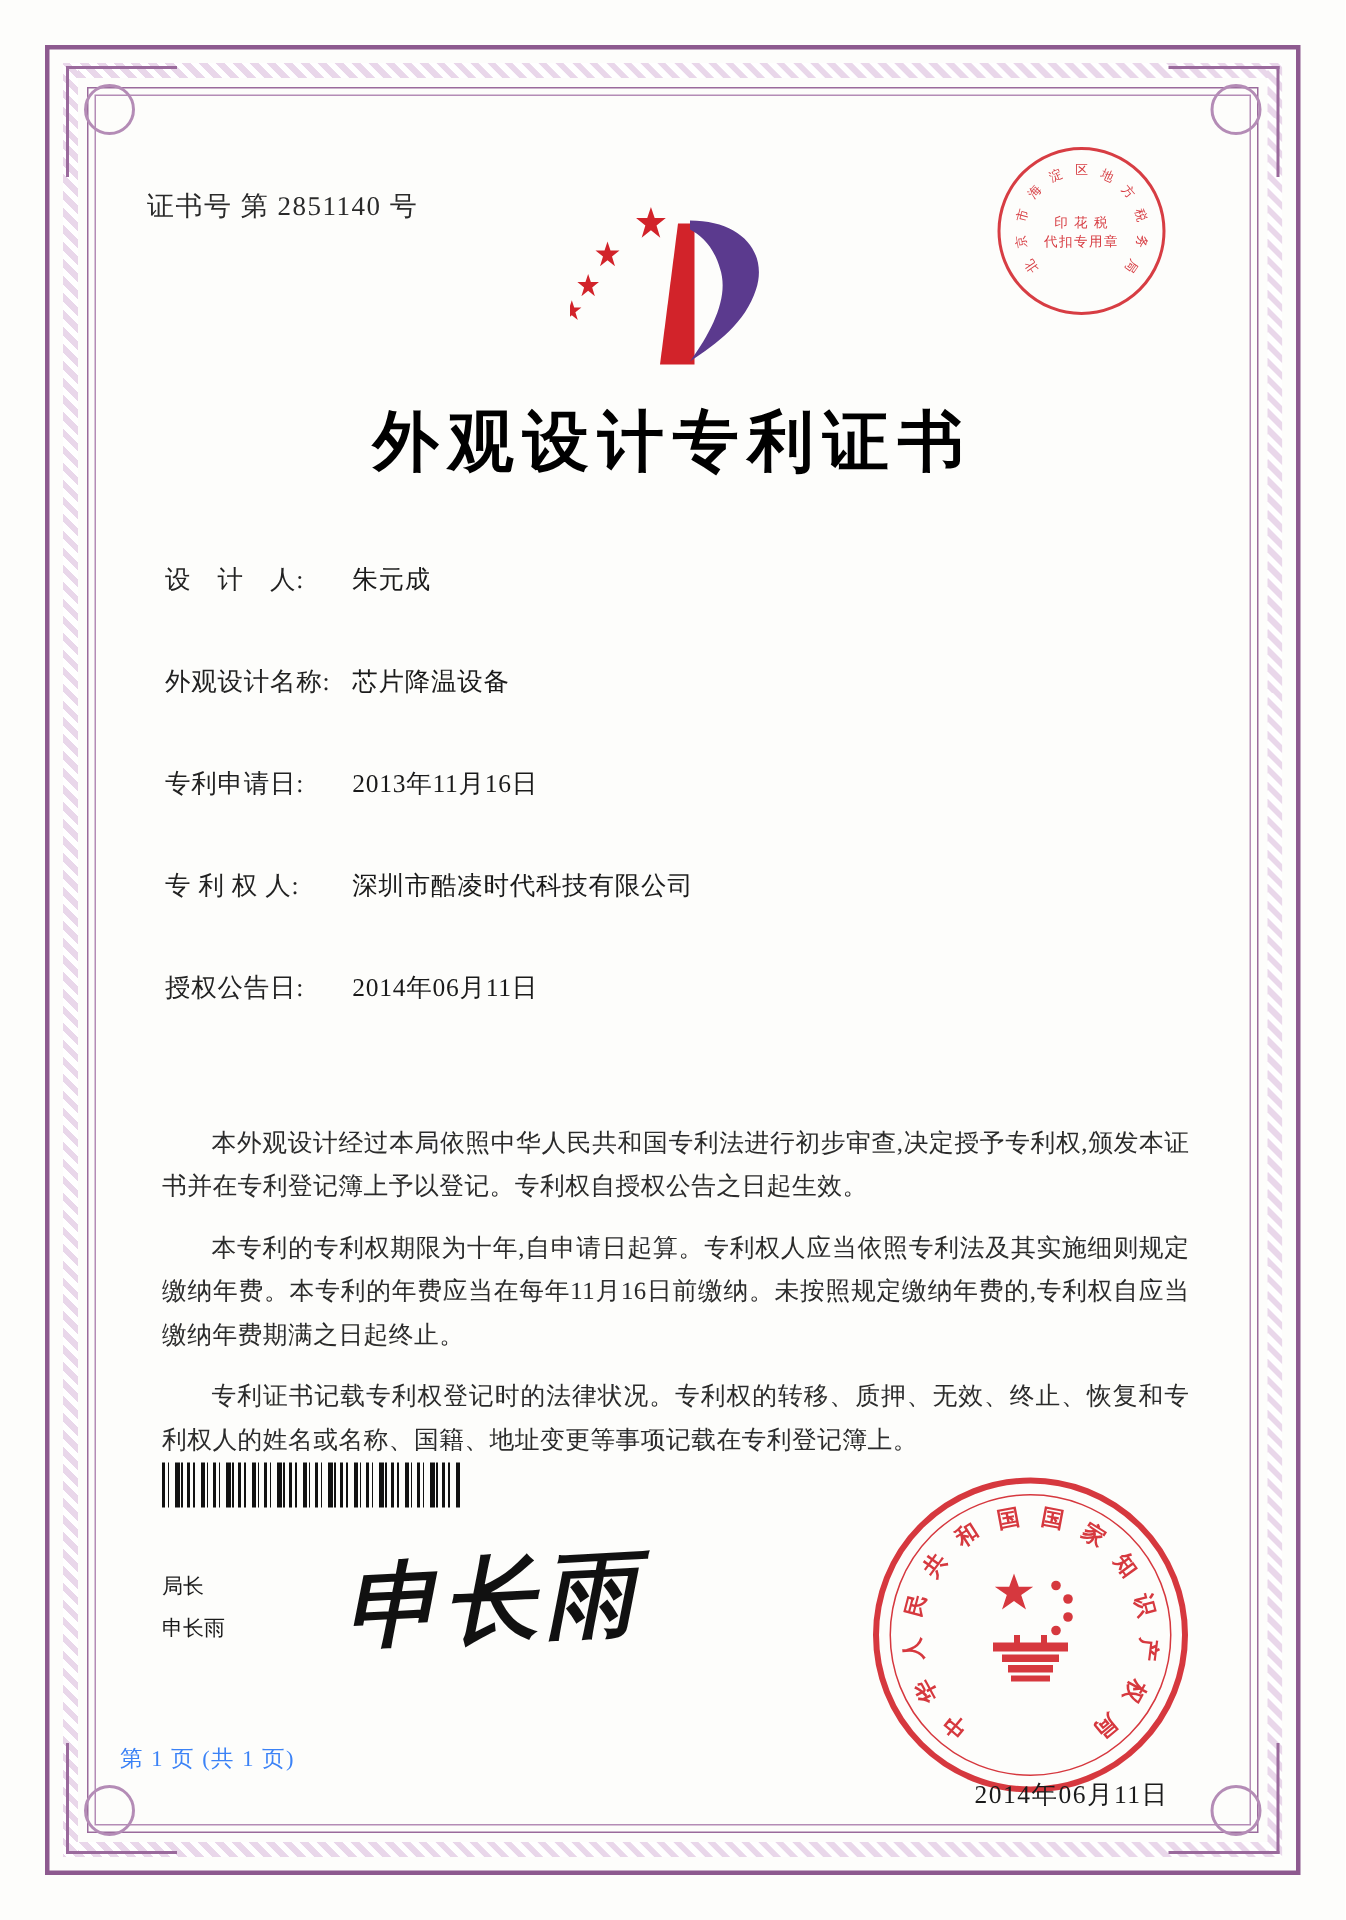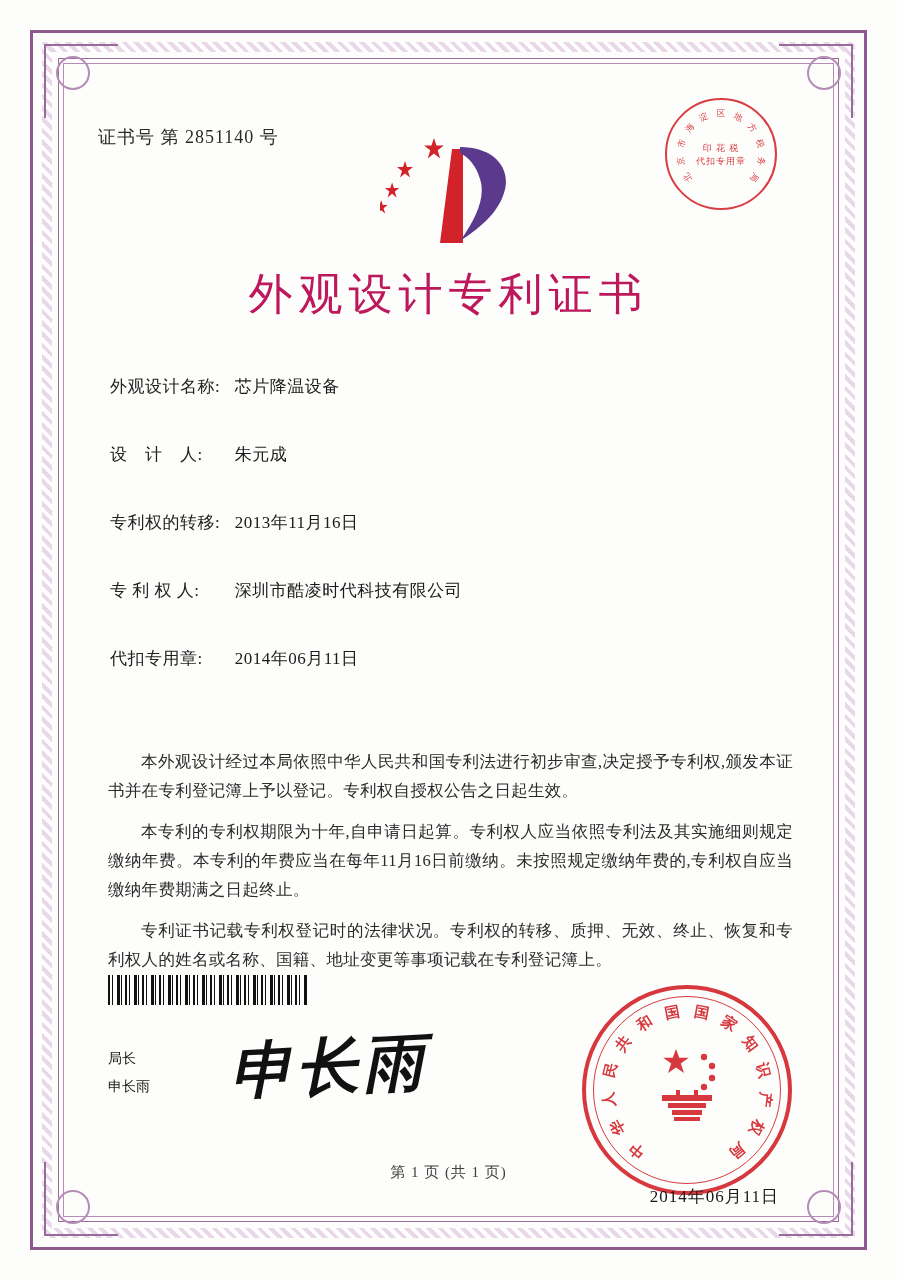--- a/index.html
+++ b/index.html
@@ -152,23 +152,23 @@
     letter-spacing: 1px;
   }
 
   .title {
     position: absolute;
     left: 0;
     right: 0;
     top: 185px;
     text-align: center;
     font-size: 44px;
-    font-weight: normal;
+    font-weight: bold;
     letter-spacing: 6px;
-    color: #be185d;
+    color: #000000;
     font-family: "DejaVu Serif", "Liberation Serif", serif;
   }
 
   .fields {
     position: absolute;
     left: 30px;
     top: 295px;
     right: 20px;
   }
   .field {
@@ -283,23 +283,22 @@
     font-size: 17px;
     color: #1a1a1a;
     letter-spacing: 1px;
   }
 
   .page-footer {
     position: absolute;
     left: 0;
     right: 0;
     bottom: 18px;
-    text-align: center;
     font-size: 15px;
-    color: #404040;
+    color: #3b82f6;
     letter-spacing: 1px;
   }
 </style>
 </head>
 <body>
 
 <div id="certificate">
 
   <div class="border-outer"></div>
   <div class="border-mid"></div>
@@ -349,37 +348,37 @@
       <div class="center-lines">
         <div>印 花 税</div>
         <div>代扣专用章</div>
       </div>
     </div>
 
     <div class="title">外观设计专利证书</div>
 
     <div class="fields">
       <div class="field">
+        <span class="lbl">设　计　人:</span>
+        <span class="val">朱元成</span>
+      </div>
+      <div class="field">
         <span class="lbl">外观设计名称:</span>
         <span class="val">芯片降温设备</span>
       </div>
       <div class="field">
-        <span class="lbl">设　计　人:</span>
-        <span class="val">朱元成</span>
-      </div>
-      <div class="field">
-        <span class="lbl">专利权的转移:</span>
+        <span class="lbl">专利申请日:</span>
         <span class="val">2013年11月16日</span>
       </div>
       <div class="field">
         <span class="lbl">专 利 权 人:</span>
         <span class="val">深圳市酷凌时代科技有限公司</span>
       </div>
       <div class="field">
-        <span class="lbl">代扣专用章:</span>
+        <span class="lbl">授权公告日:</span>
         <span class="val">2014年06月11日</span>
       </div>
     </div>
 
     <div class="paragraphs">
       <p>本外观设计经过本局依照中华人民共和国专利法进行初步审查,决定授予专利权,颁发本证书并在专利登记簿上予以登记。专利权自授权公告之日起生效。</p>
       <p>本专利的专利权期限为十年,自申请日起算。专利权人应当依照专利法及其实施细则规定缴纳年费。本专利的年费应当在每年11月16日前缴纳。未按照规定缴纳年费的,专利权自应当缴纳年费期满之日起终止。</p>
       <p>专利证书记载专利权登记时的法律状况。专利权的转移、质押、无效、终止、恢复和专利权人的姓名或名称、国籍、地址变更等事项记载在专利登记簿上。</p>
     </div>
 

